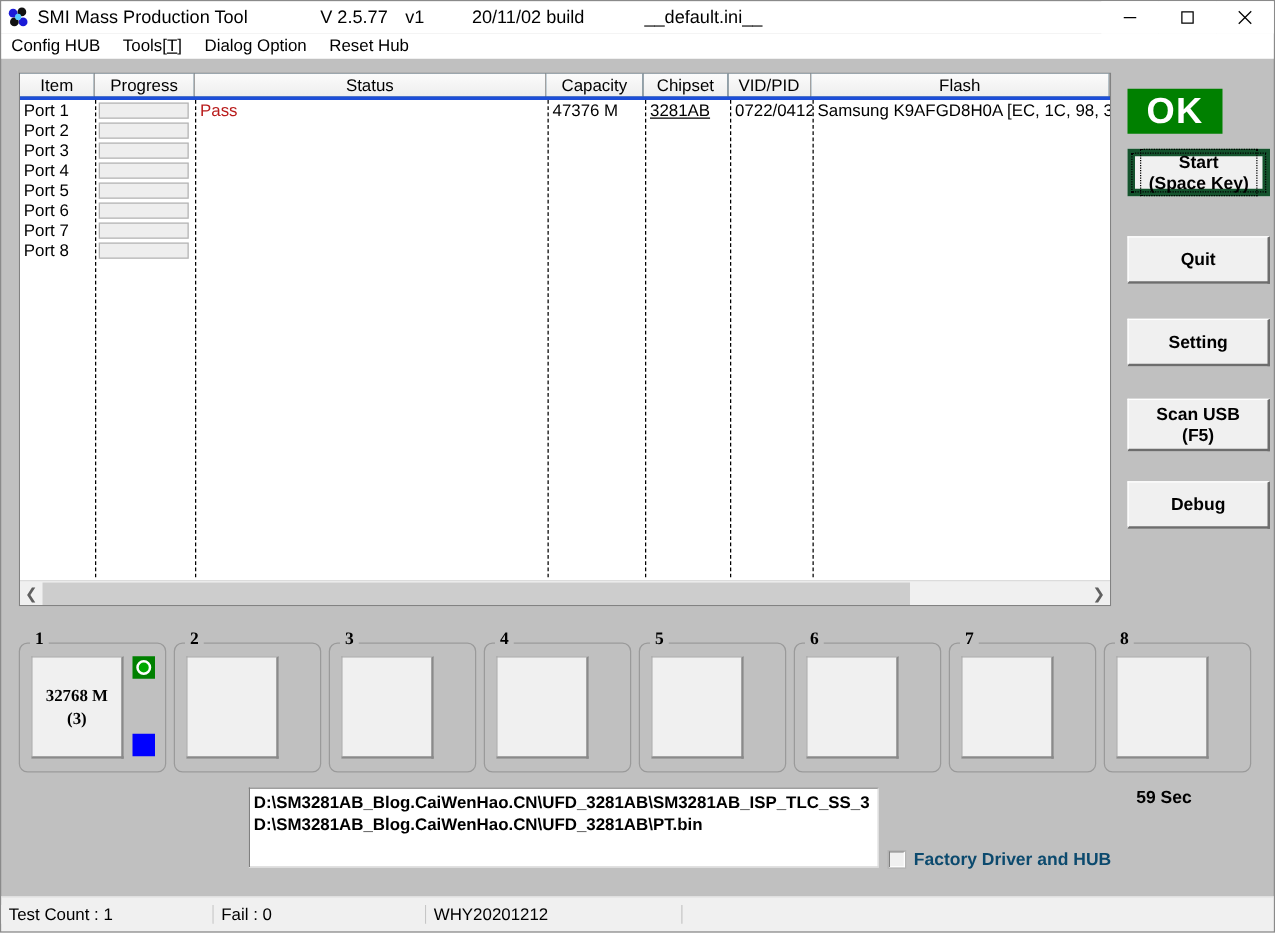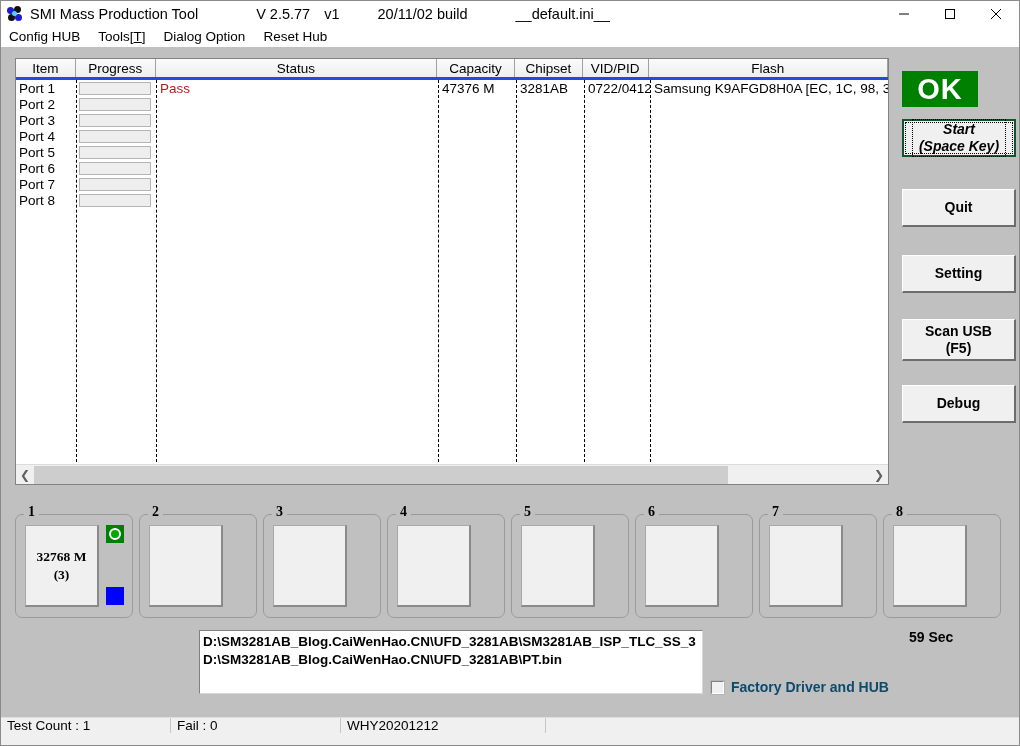--- a/index.html
+++ b/index.html
@@ -140,21 +140,21 @@
     border-left: 1px solid #ffffff;
     border-right: 2px solid #6d6d6d;
     border-bottom: 2px solid #6d6d6d;
     box-sizing: border-box;
     display: flex; align-items: center; justify-content: center;
     text-align: center; font-size: 14px; font-weight: bold; color: #000;
     line-height: 17px;
     font-family: "Liberation Sans", sans-serif;
   }
   .btn-start { top: 118px; height: 38px; outline: 1px dotted #000; outline-offset: -4px;
-               border: 2px solid #14532d; font-style: italic; }
+               border: 6px solid #14532d; }
   .btn-start .inner { border: 1px dotted #000; padding: 1px 6px; }
   .btn-quit { top: 188px; height: 38px; }
   .btn-setting { top: 254px; height: 38px; }
   .btn-scan { top: 318px; height: 42px; }
   .btn-debug { top: 384px; height: 38px; }
 
   
   .ports { position: absolute; left: 14px; top: 507px; width: 990px; height: 110px; }
   .portgrp {
     position: absolute; top: 6px; height: 104px;
@@ -222,21 +222,21 @@
     border-top: 1px solid #808080; border-left: 1px solid #808080;
     border-right: 1px solid #ffffff; border-bottom: 1px solid #ffffff;
     outline: 1px solid #b4b4b4; outline-offset: 0px;
     box-sizing: border-box; margin-right: 7px;
   }
   .chklabel { font-size: 14px; font-weight: bold; color: #0c4a6e; white-space: nowrap; }
 
   
   .statusbar {
     position: absolute; left: 0; bottom: 0; width: 1018px; height: 28px;
-    background: #f0f0f0; display: flex; align-items: flex-start;
+    background: #f0f0f0; display: flex; align-items: center;
     border-top: 1px solid #dedede; box-sizing: border-box;
   }
   .sb-cell {
     border-right: 1px solid #c6c6c6; box-sizing: border-box;
     display: flex; align-items: center; padding-left: 6px;
     font-size: 13.5px; color: #000; white-space: nowrap;
     background: #f0f0f0;
   }
 </style>
 </head>
@@ -301,21 +301,21 @@
         <div class="col-sep" style="left: 500px;"></div>
         <div class="col-sep" style="left: 568px;"></div>
         <div class="col-sep" style="left: 634px;"></div>
         <div class="row">
           <div class="cell-item" style="width: 60px; flex: 0 0 60px;">Port 1</div>
           <div class="cell-prog" style="width: 80px; flex: 0 0 80px;">
             <div class="progbar"></div>
           </div>
           <div class="cell-text pass-text" style="width: 282px; flex: 0 0 282px; color: #b91c1c;">Pass</div>
           <div class="cell-text" style="width: 78px; flex: 0 0 78px;">47376 M</div>
-          <div class="cell-text" style="width: 68px; flex: 0 0 68px;">3281AB</div>
+          <div class="cell-text" style="width: 68px; flex: 0 0 68px; text-decoration: underline;">3281AB</div>
           <div class="cell-text" style="width: 66px; flex: 0 0 66px;">0722/0412</div>
           <div class="cell-text" style="width: 240px; flex: 0 0 240px;">Samsung K9AFGD8H0A [EC, 1C, 98, 3F,</div>
         </div>
         <div class="row">
           <div class="cell-item" style="width: 60px; flex: 0 0 60px;">Port 2</div>
           <div class="cell-prog" style="width: 80px; flex: 0 0 80px;">
             <div class="progbar"></div>
           </div>
           <div class="cell-text" style="width: 282px; flex: 0 0 282px;"></div>
           <div class="cell-text" style="width: 78px; flex: 0 0 78px;"></div>

